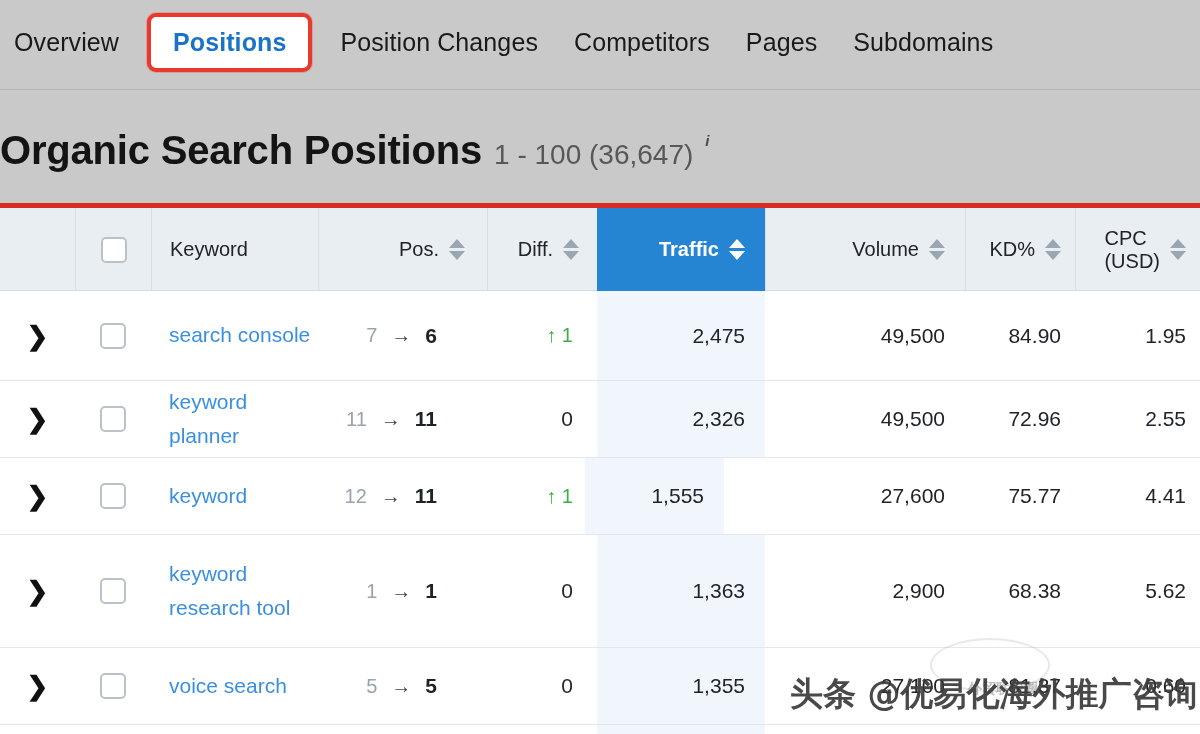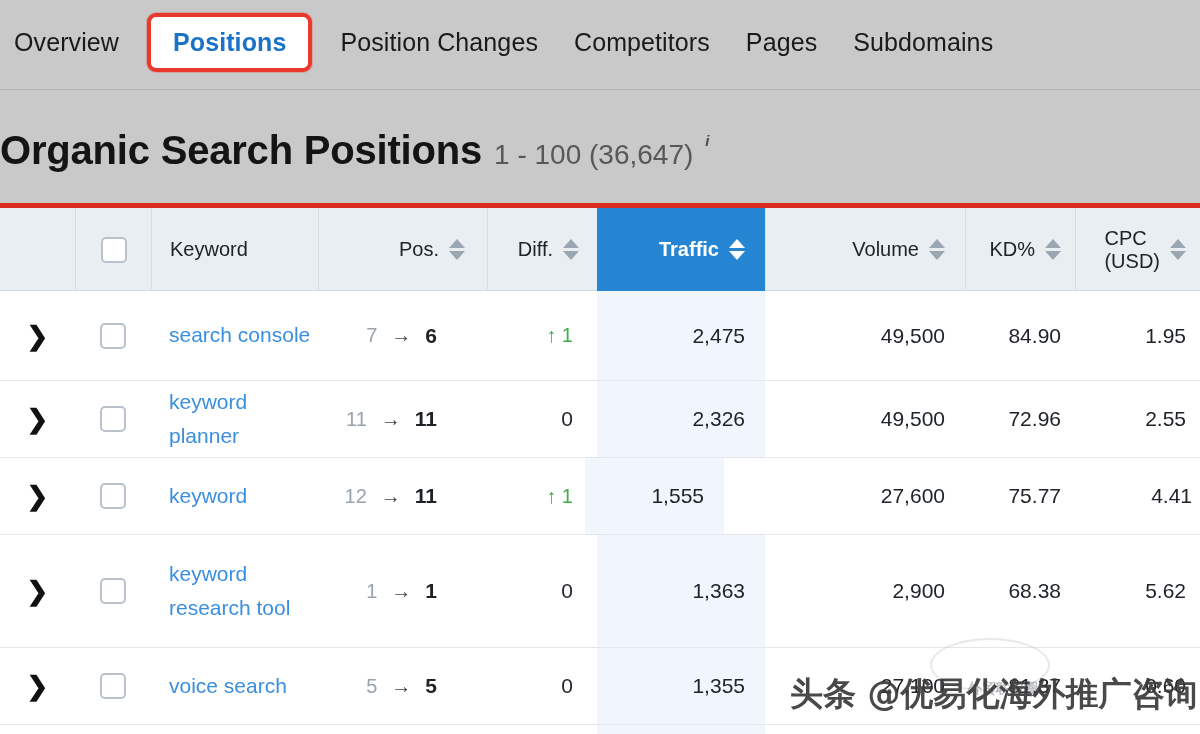--- a/index.html
+++ b/index.html
@@ -335,21 +335,21 @@
           </div>
           <div class="cell num traffic-bg" style="left:585px;width:139px;padding-right:20px;">
             <span>1,555</span>
           </div>
           <div class="cell num" style="left:765px;width:200px;padding-right:20px;">
             <span>27,600</span>
           </div>
           <div class="cell num" style="left:965px;width:110px;padding-right:14px;">
             <span>75.77</span>
           </div>
-          <div class="cell num" style="left:1075px;width:125px;padding-right:8px;">
+          <div class="cell num" style="left:1075px;width:125px;padding-right:14px;">
             <span>4.41</span>
           </div>
         </div>
         <div class="row" style="height: 113px;">
           <div class="cell" style="left:0;width:75px;justify-content:center;">
             <span class="chev">❯</span>
           </div>
           <div class="cell" style="left:75px;width:76px;justify-content:center;">
             <span class="cbox"></span>
           </div>

